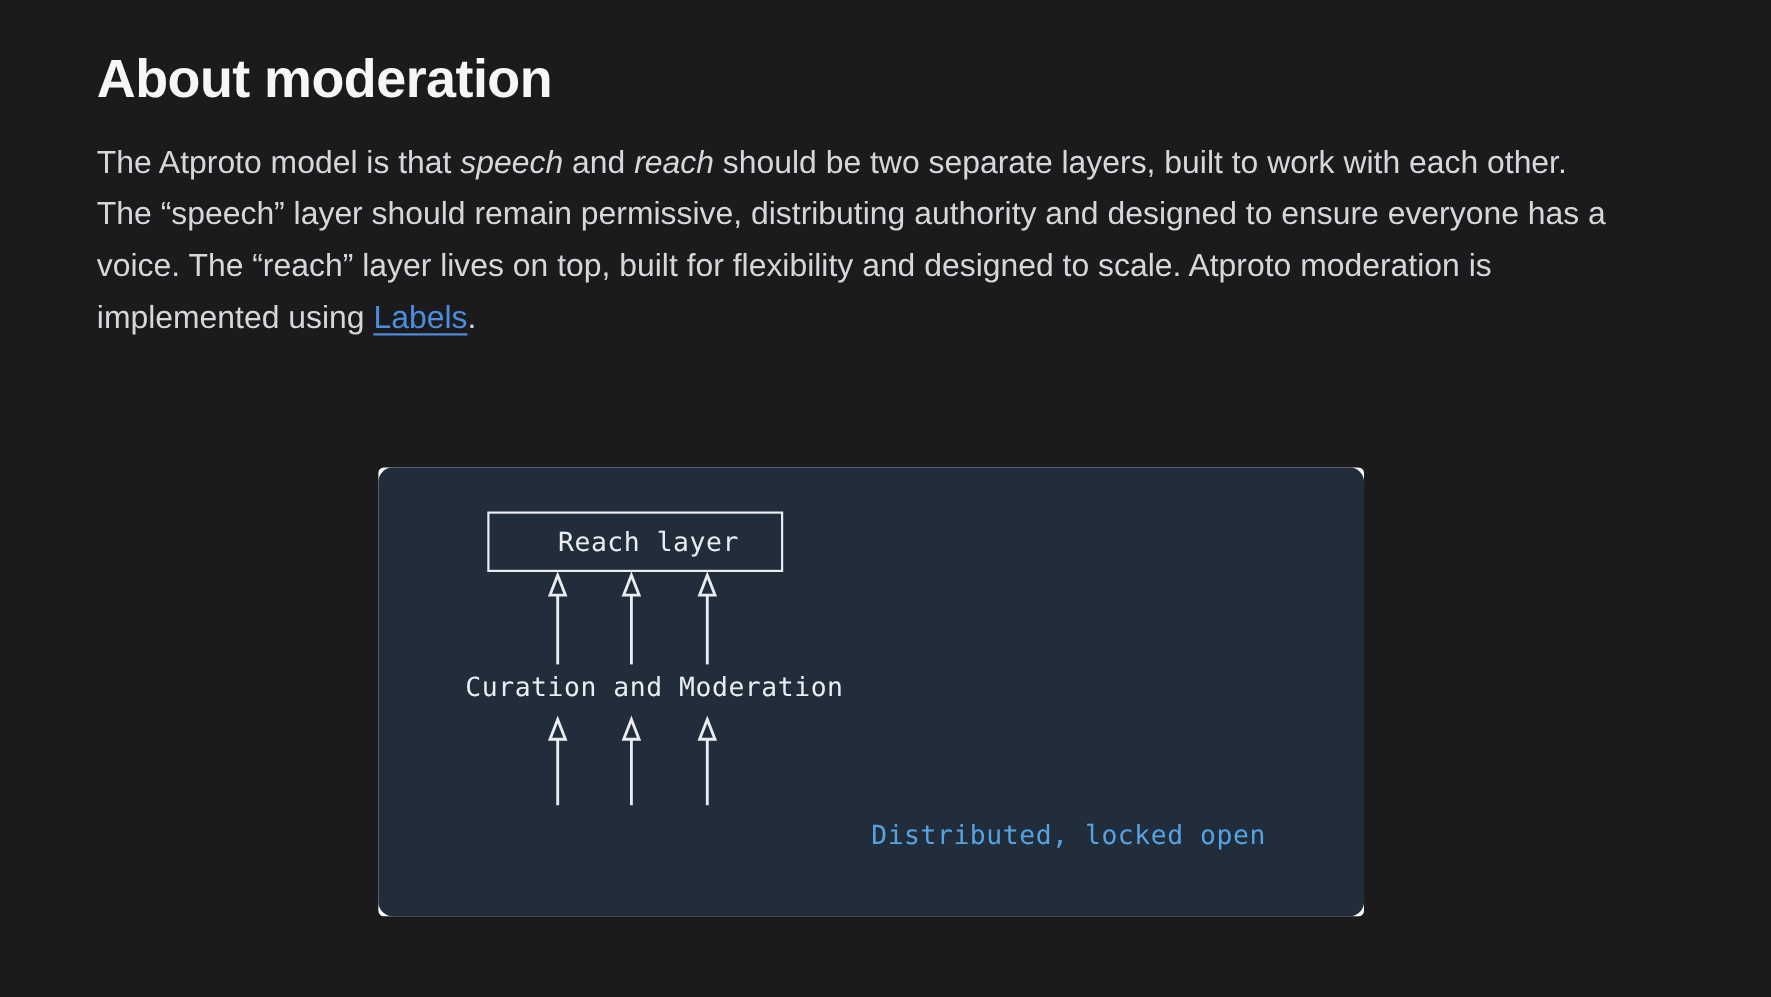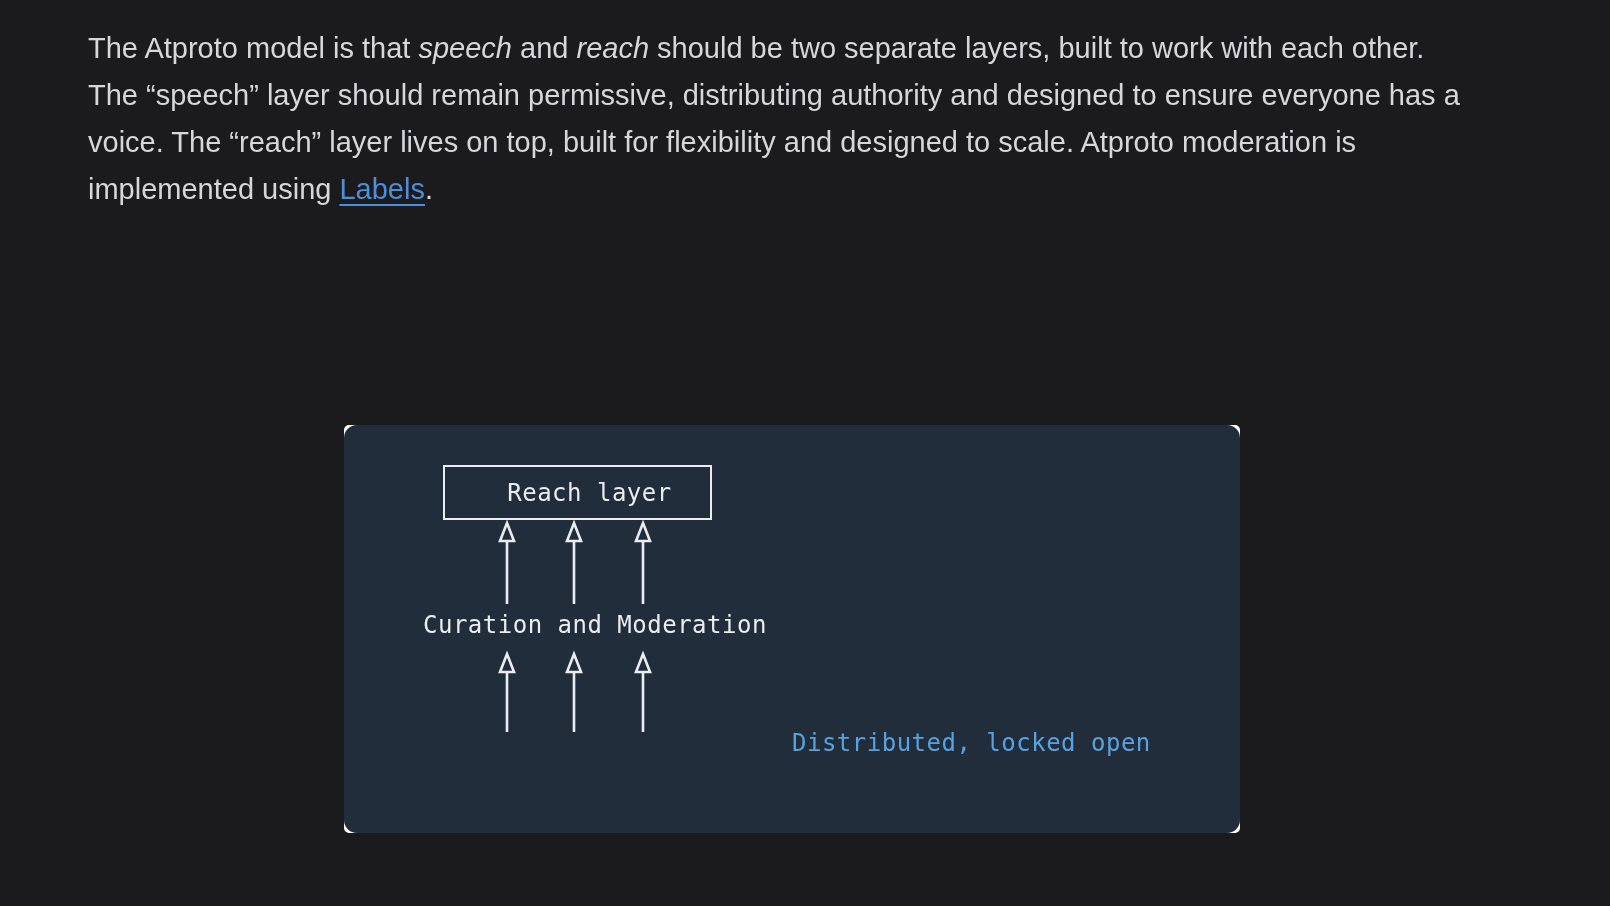--- a/index.html
+++ b/index.html
@@ -54,35 +54,36 @@
     font-size:24px;letter-spacing:0.5px;padding-left:24px;
   }
   .reach-box{left:99px;top:40px;}
   .speech-box{left:99px;top:307px;}
   .note{
     position:absolute;left:448px;
     font-size:24px;letter-spacing:0.5px;
     color:var(--diagram-blue);white-space:pre;
   }
   .note-top{top:53px;}
-  .note-bottom{top:304px;}
+  .note-bottom{top:320px;}
   .mid-label{
     position:absolute;left:79px;top:186px;
     font-size:24px;letter-spacing:0.5px;white-space:pre;
   }
   .arrow{position:absolute;overflow:visible;}
   .arrow path,.arrow line{stroke:var(--diagram-fg);stroke-width:2.6;fill:none;}
   .arrow.c1{left:152px;} .arrow.c2{left:219px;} .arrow.c3{left:288px;}
   .arrow.grp-top{top:96px;}
   .arrow.grp-bottom{top:227px;}
 </style>
 </head>
 <body>
 
 <main class="content">
+  <h1 class="page-title">About moderation</h1>
   <p class="intro"><span>The Atproto model is that </span><em>speech</em><span> and </span><em>reach</em><span> should be two separate layers, built to work with each other. The “speech” layer should remain permissive, distributing authority and designed to ensure everyone has a voice. The “reach” layer lives on top, built for flexibility and designed to scale. Atproto moderation is implemented using </span><a class="text-link" href="#">Labels</a><span>.</span></p>
 </main>
 
 <figure class="diagram-frame">
   <div class="panel">
 
     <div class="layer-box reach-box">
       <span>Reach layer</span>
     </div>
 

